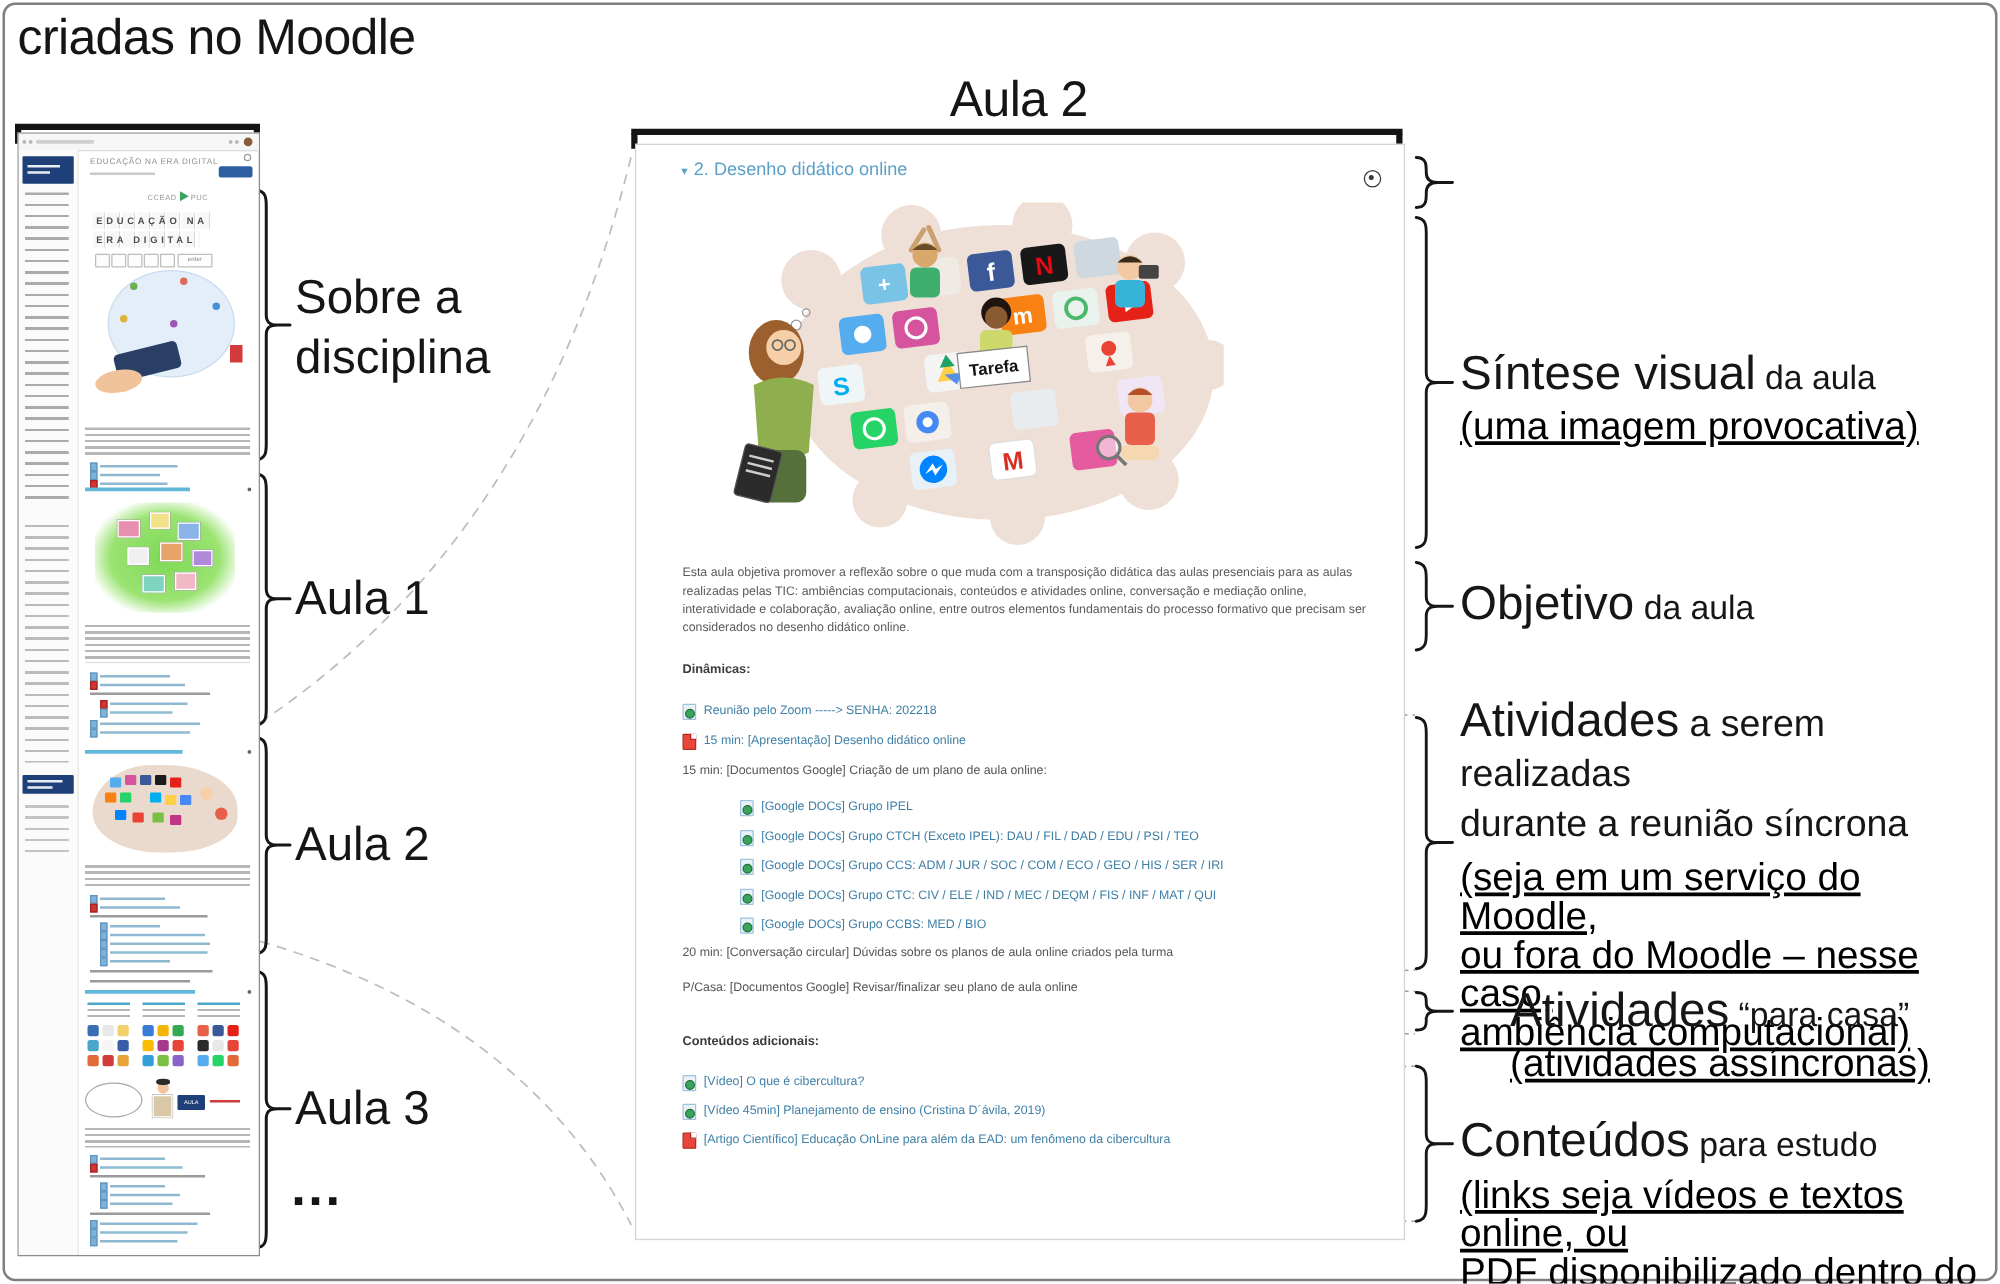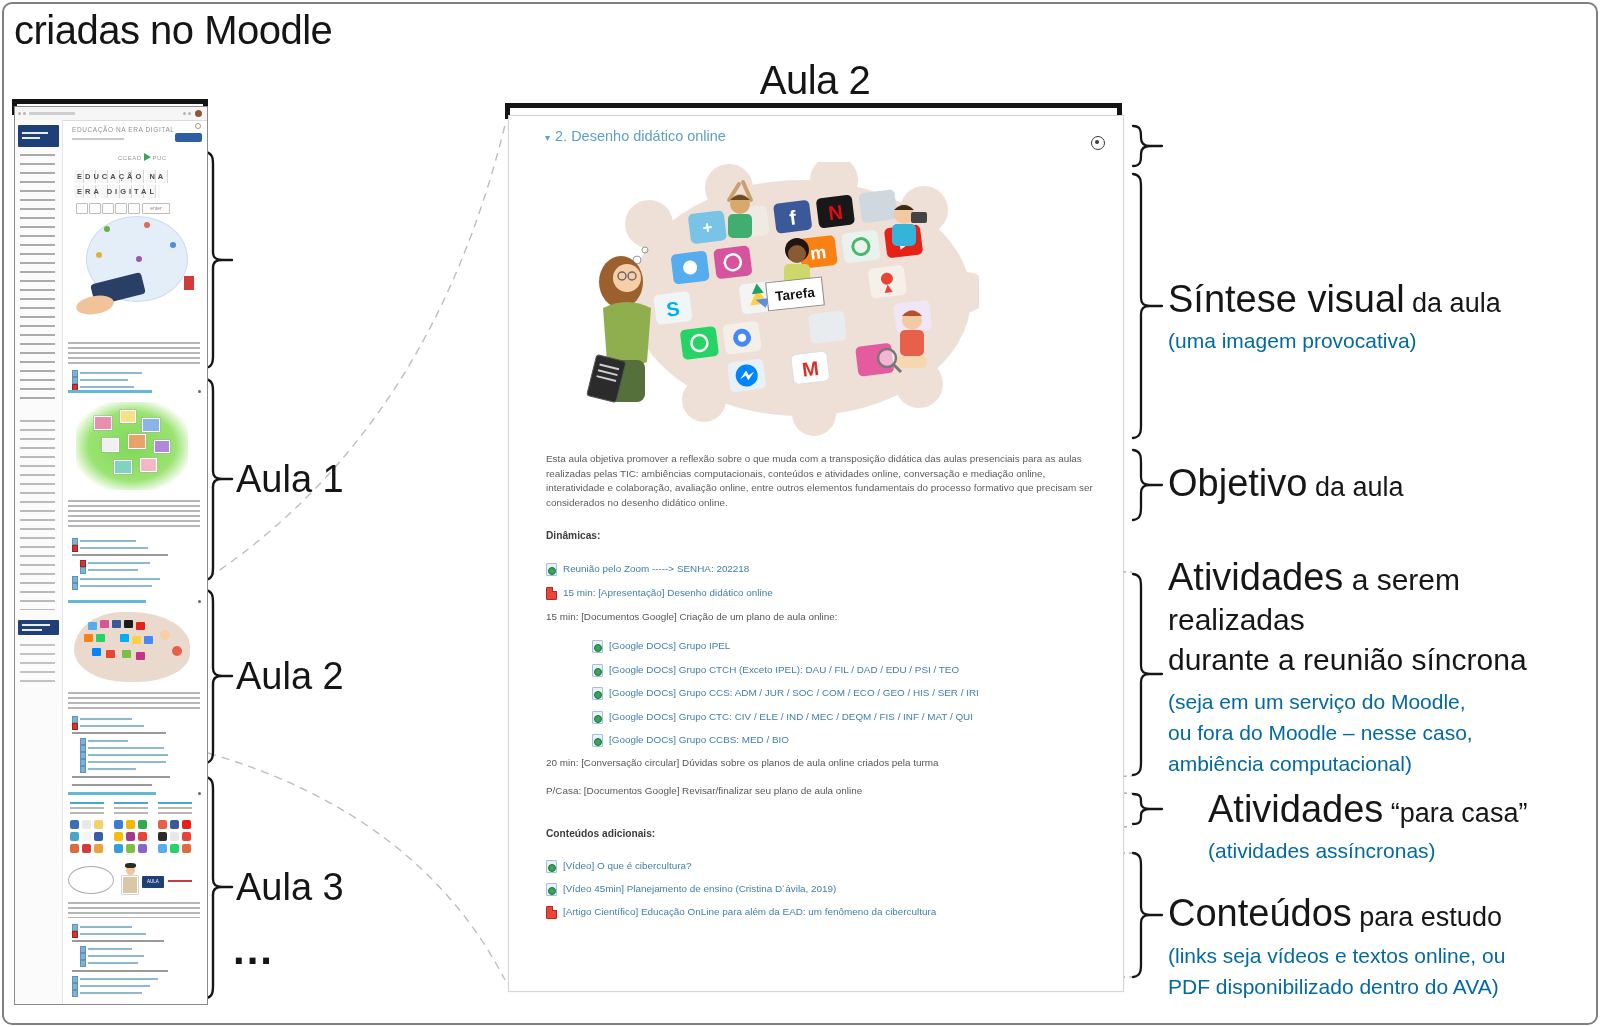--- a/index.html
+++ b/index.html
@@ -17,21 +17,21 @@
   
   .bracket-top{position:absolute;border-top:5px solid #141414;}
   .bracket-top::before,.bracket-top::after{content:"";position:absolute;top:-1px;width:5px;height:12px;background:#141414;}
   .bracket-top::before{left:0;}
   .bracket-top::after{right:0;}
 
   
   .annot .big{font-size:38px;color:#161616;}
   .annot .mid{font-size:27px;color:#161616;}
   .annot .line2{font-size:30px;color:#161616;line-height:40px;}
-  .annot .sub{font-size:21px;color:#0369a1;line-height:31px;}
+  .annot .sub{font-size:31px;color:#000000;line-height:31px;text-decoration:underline;}
   .quote{font-size:27px;}
 
   
   #panel{position:absolute;left:508px;top:115px;width:614px;height:875px;background:#fff;
          border:1px solid #d5d5d5;box-shadow:0 0 0 1px rgba(0,0,0,0.02);}
   .sect-title{position:absolute;left:36px;top:12px;font-size:14.5px;color:#5ba0c8;}
   .collapse{font-size:10px;margin-right:5px;color:#5ba0c8;}
   .target-icon{position:absolute;right:18px;top:20px;width:12px;height:12px;border:1.6px solid #3a3a3a;border-radius:50%;}
   .target-icon::after{content:"";position:absolute;left:3px;top:3px;width:4px;height:4px;background:#3a3a3a;border-radius:50%;}
   .objective{position:absolute;left:37px;top:336px;width:552px;font-size:9.9px;line-height:14.6px;color:#5a5a5a;}
@@ -315,20 +315,24 @@
         <div class="mrow" style="left:18px;top:833px;width:64px;"></div>
         <div class="mrow" style="left:18px;top:840px;width:58px;"></div>
         <div class="mrow noi plainl" style="left:10px;top:848px;width:96px;"></div>
         <div class="mrow" style="left:10px;top:856px;width:86px;"></div>
         <div class="mrow" style="left:10px;top:863px;width:78px;"></div>
         <div class="mrow" style="left:10px;top:870px;width:70px;"></div>
       </div>
     </div>
   </div>
 
+  <div class="abs side-label" style="left:236px;top:214px;">
+    <div>Sobre a</div>
+    <div>disciplina</div>
+  </div>
   <div class="abs side-label" style="left:236px;top:455px;">Aula 1</div>
   <div class="abs side-label" style="left:236px;top:652px;">Aula 2</div>
   <div class="abs side-label" style="left:236px;top:863px;">Aula 3</div>
   <div class="abs dots-label" style="left:233px;top:926px;">...</div>
 
   <div class="abs headline" style="left:508px;top:56px;width:614px;text-align:center;">Aula 2</div>
   <div class="bracket-top" style="left:505px;top:103px;width:617px;"></div>
 
   <div id="panel">
     <div class="sect-title"><span class="collapse">▾</span><span>2. Desenho didático online</span></div>

